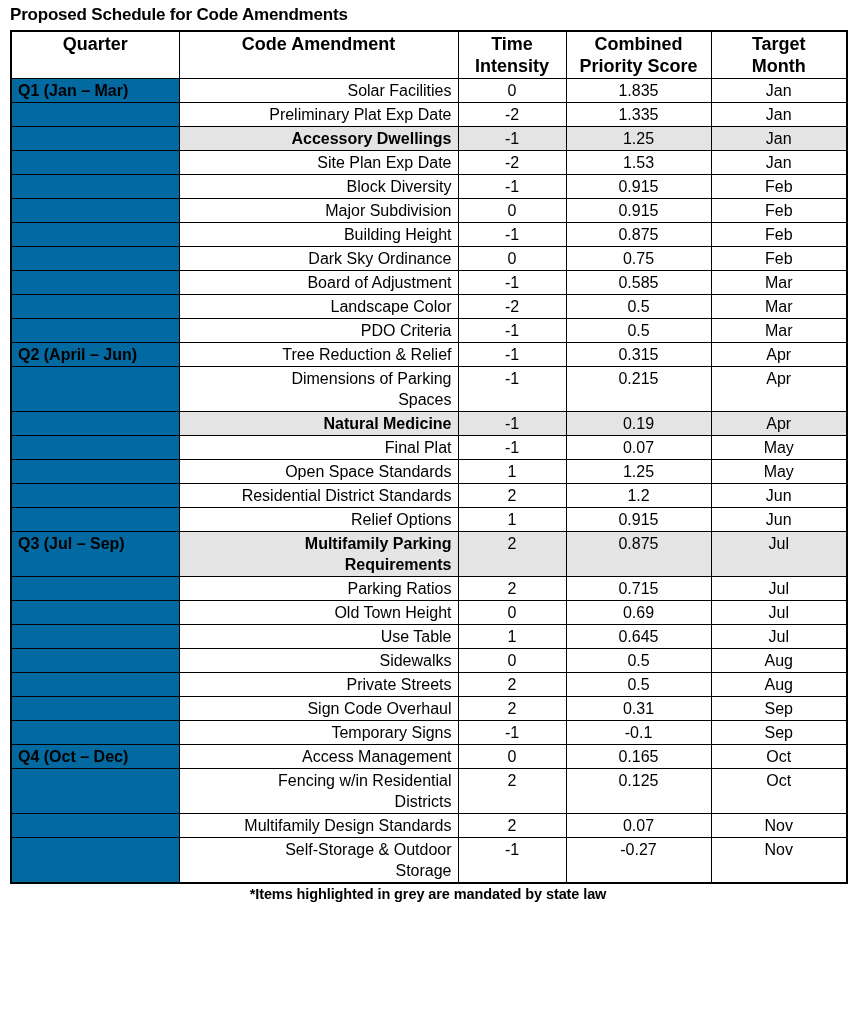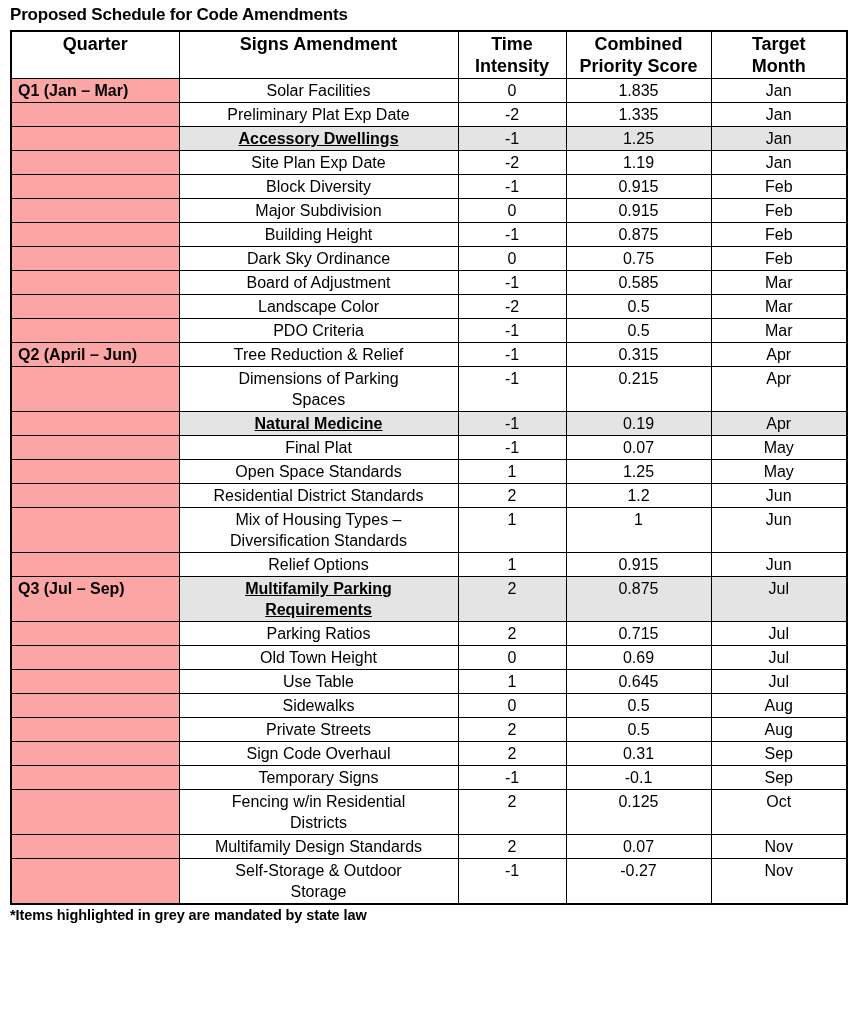--- a/index.html
+++ b/index.html
@@ -47,30 +47,30 @@
     font-size: 16px;
     line-height: 21px;
     padding: 1px 6px;
     height: 23px;
   }
   td.quarter {
     font-weight: bold;
     font-size: 16.5px;
     text-align: left;
     padding-left: 8px;
-    background: #fca5a5;
-  }
-  td.amendment { text-align: center; }
+    background: #0369a1;
+  }
+  td.amendment { text-align: right; }
   td.num { text-align: center; }
   tr.mandated td.amendment,
   tr.mandated td.num { background: var(--hl, #e4e4e4); }
-  tr.mandated td.amendment { font-weight: bold; text-decoration: underline; }
+  tr.mandated td.amendment { font-weight: bold; }
   .footnote {
     width: 836px;
-    text-align: left;
+    text-align: center;
     font-size: 14.5px;
     font-weight: bold;
     margin-top: 2px;
     letter-spacing: -0.1px;
   }
 </style>
 </head>
 <body>
 
 <div class="page">
@@ -80,21 +80,21 @@
     <colgroup id="colgroup">
         <col style="width: 168px;">
         <col style="width: 279px;">
         <col style="width: 108px;">
         <col style="width: 145px;">
         <col style="width: 136px;">
       </colgroup>
     <thead>
       <tr id="header-row">
           <th>Quarter</th>
-          <th>Signs Amendment</th>
+          <th>Code Amendment</th>
           <th>Time
 Intensity</th>
           <th>Combined
 Priority Score</th>
           <th>Target
 Month</th>
         </tr>
     </thead>
     <tbody id="table-body">
         <tr>
@@ -115,21 +115,21 @@
           <td class="quarter"></td>
           <td class="amendment">Accessory Dwellings</td>
           <td class="num">-1</td>
           <td class="num">1.25</td>
           <td class="num">Jan</td>
         </tr>
         <tr>
           <td class="quarter"></td>
           <td class="amendment">Site Plan Exp Date</td>
           <td class="num">-2</td>
-          <td class="num">1.19</td>
+          <td class="num">1.53</td>
           <td class="num">Jan</td>
         </tr>
         <tr>
           <td class="quarter"></td>
           <td class="amendment">Block Diversity</td>
           <td class="num">-1</td>
           <td class="num">0.915</td>
           <td class="num">Feb</td>
         </tr>
         <tr>
@@ -212,28 +212,20 @@
         </tr>
         <tr>
           <td class="quarter"></td>
           <td class="amendment">Residential District Standards</td>
           <td class="num">2</td>
           <td class="num">1.2</td>
           <td class="num">Jun</td>
         </tr>
         <tr>
           <td class="quarter"></td>
-          <td class="amendment">Mix of Housing Types –
-Diversification Standards</td>
-          <td class="num">1</td>
-          <td class="num">1</td>
-          <td class="num">Jun</td>
-        </tr>
-        <tr>
-          <td class="quarter"></td>
           <td class="amendment">Relief Options</td>
           <td class="num">1</td>
           <td class="num">0.915</td>
           <td class="num">Jun</td>
         </tr>
         <tr class="mandated">
           <td class="quarter">Q3 (Jul – Sep)</td>
           <td class="amendment">Multifamily Parking
 Requirements</td>
           <td class="num">2</td>
@@ -281,20 +273,27 @@
           <td class="num">2</td>
           <td class="num">0.31</td>
           <td class="num">Sep</td>
         </tr>
         <tr>
           <td class="quarter"></td>
           <td class="amendment">Temporary Signs</td>
           <td class="num">-1</td>
           <td class="num">-0.1</td>
           <td class="num">Sep</td>
+        </tr>
+        <tr>
+          <td class="quarter">Q4 (Oct – Dec)</td>
+          <td class="amendment">Access Management</td>
+          <td class="num">0</td>
+          <td class="num">0.165</td>
+          <td class="num">Oct</td>
         </tr>
         <tr>
           <td class="quarter"></td>
           <td class="amendment">Fencing w/in Residential
 Districts</td>
           <td class="num">2</td>
           <td class="num">0.125</td>
           <td class="num">Oct</td>
         </tr>
         <tr>

